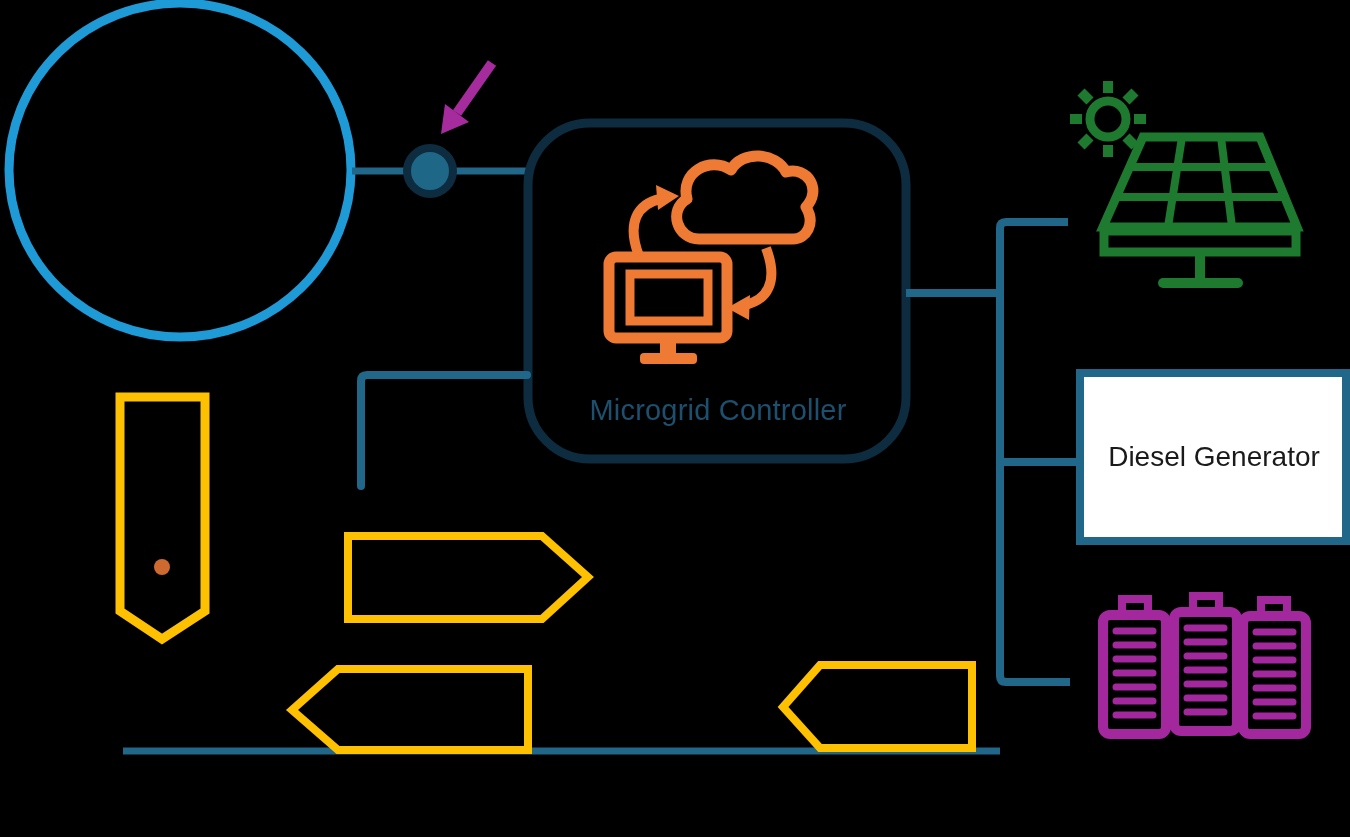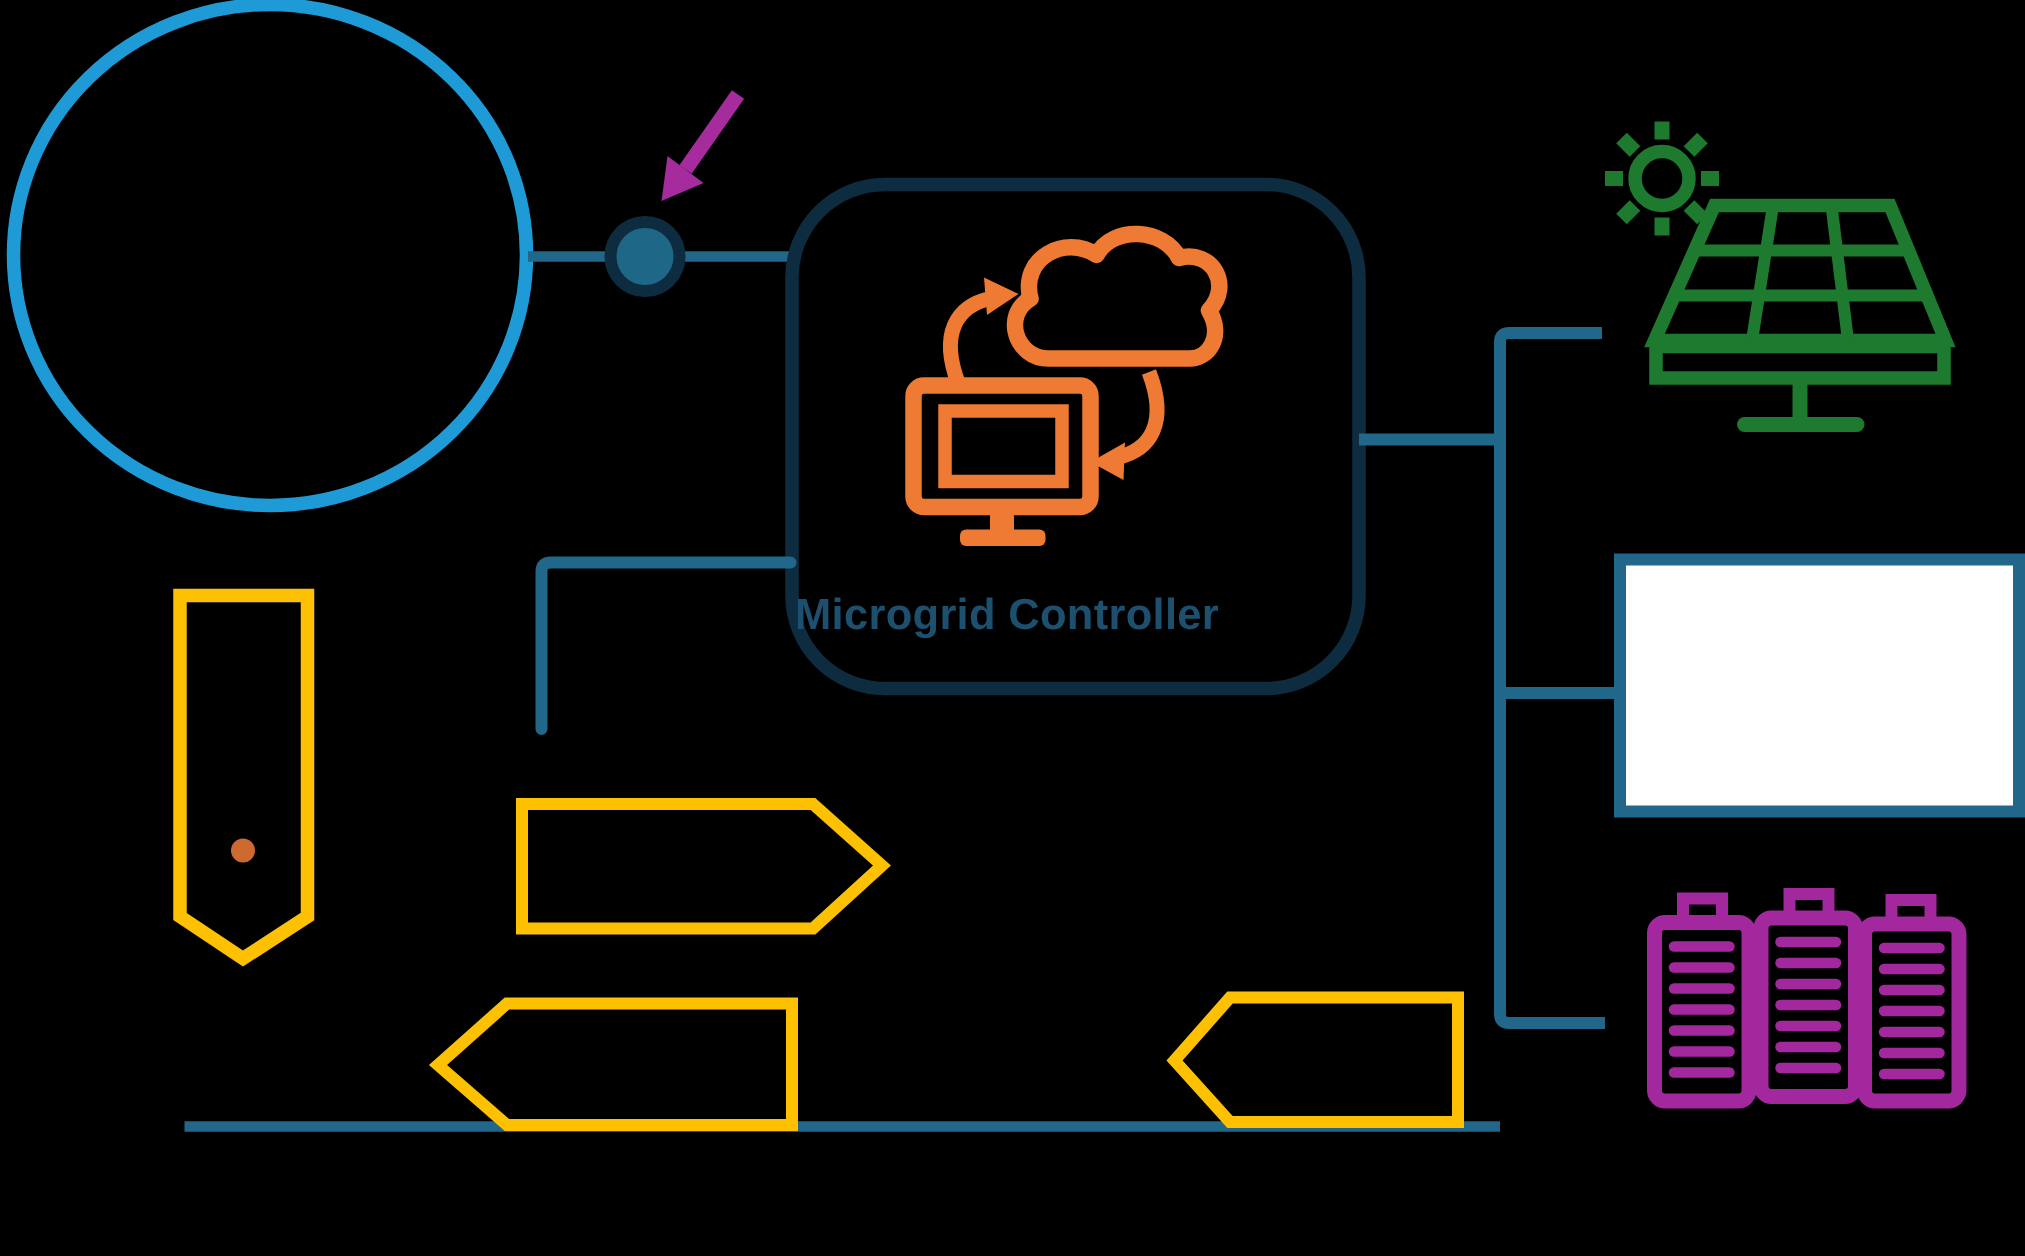--- a/index.html
+++ b/index.html
@@ -24,21 +24,22 @@
   .s-green  {stroke:var(--c-solar);}
   .s-purple {stroke:var(--c-battery);}
   .s-yellow {stroke:var(--c-flow_arrow);}
   .f-dot    {fill:var(--c-flow_dot);}
   .f-white  {fill:var(--c-diesel_box_bg);}
   .none     {fill:none;}
 
   .ctrl-label{
     position:absolute;
     left:530px;top:394px;width:376px;
-    font-size:29px;font-weight:700;
+    text-align:center;
+    font-size:29px;font-weight:400;
     letter-spacing:.2px;
     color:var(--c-controller_label);
   }
   .diesel-label{
     position:absolute;
     left:1082px;top:375px;width:264px;height:164px;
     display:flex;flex-direction:column;align-items:center;justify-content:center;
     font-size:28px;line-height:42px;
     color:var(--c-diesel_text);
   }
@@ -171,15 +172,16 @@
     <polygon points="348,536 542,536 588,577 542,619 348,619" class="s-yellow none" stroke-width="8" stroke-linejoin="miter"></polygon>
 
     <polygon points="528,669 338,669 292,710 338,750 528,750" class="s-yellow none" stroke-width="8" stroke-linejoin="miter"></polygon>
 
     <polygon points="972,665 820,665 783,707 820,748 972,748" class="s-yellow none" stroke-width="8" stroke-linejoin="miter"></polygon>
   </svg>
 
   <div class="ctrl-label">Microgrid Controller</div>
 
   <div class="diesel-label">
+    <span>Diesel Generator</span>
   </div>
 
 </div>
 
 </body></html>

